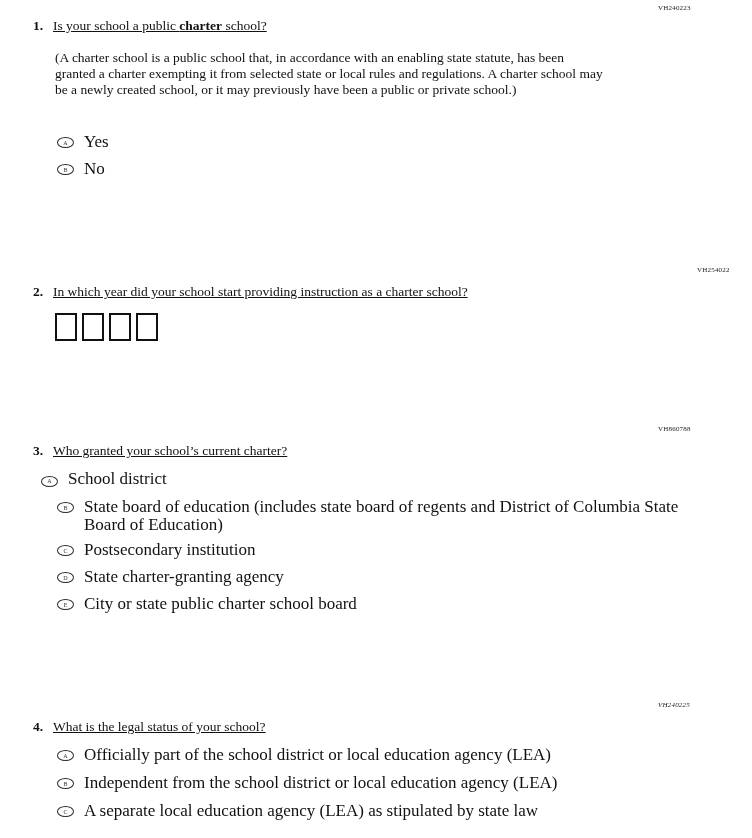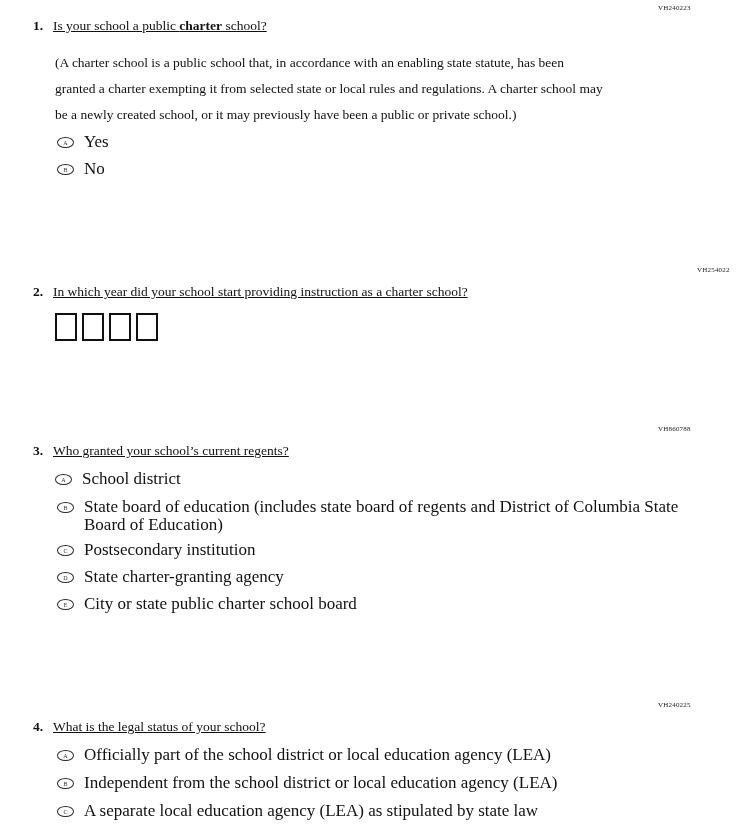--- a/index.html
+++ b/index.html
@@ -16,21 +16,21 @@
     font-size:7px;
     letter-spacing:0.2px;
     color:#222222;
   }
   .qline { position:absolute; font-size:13.5px; line-height:19px; white-space:nowrap;text-decoration:underline; }
   .qnum  { font-weight:bold; display:inline-block; width:20px; }
   .qtext b { font-weight:bold; }
   .note {
     position:absolute;
     font-size:13.5px;
-    line-height:26px;
+    line-height:16px;
     width:552px;
   }
   .opt {
     position:absolute;
     display:flex;
     align-items:flex-start;
   }
   .oval {
     flex:0 0 auto;
     width:15px; height:9px;
@@ -87,45 +87,45 @@
   <div class="digitboxes" style="top:313px; left:55px;">
     <div class="dbox"></div>
     <div class="dbox"></div>
     <div class="dbox"></div>
     <div class="dbox"></div>
   </div>
 
   <div class="qcode" style="top:425px; left:658px;">VH860788</div>
 
   <div class="qline" style="top:441px; left:33px;">
-    <span class="qnum">3.</span><span class="qtext">Who granted your school’s current regents?</span>
+    <span class="qnum">3.</span><span class="qtext">Who granted your school’s current charter?</span>
   </div>
 
-  <div class="opt" style="top:470px; left:55px;">
+  <div class="opt" style="top:470px; left:41px;align-items:center;">
     <span class="oval">A</span>
     <span class="optlabel">School district</span>
   </div>
   <div class="opt" style="top:498px; left:57px;">
     <span class="oval">B</span>
     <span class="optlabel wrap">State board of education (includes state board of regents and District of Columbia State Board of Education)</span>
   </div>
   <div class="opt" style="top:568px; left:57px;">
     <span class="oval">D</span>
     <span class="optlabel">State charter-granting agency</span>
   </div>
   <div class="opt" style="top:541px; left:57px;">
     <span class="oval">C</span>
     <span class="optlabel">Postsecondary institution</span>
   </div>
   <div class="opt" style="top:595px; left:57px;">
     <span class="oval">E</span>
     <span class="optlabel">City or state public charter school board</span>
   </div>
 
-  <div class="qcode" style="top:701px; left:658px;">VH240225</div>
+  <div class="qcode" style="top:701px; left:658px;font-style:italic;">VH240225</div>
 
   <div class="qline" style="top:717px; left:33px;">
     <span class="qnum">4.</span><span class="qtext">What is the legal status of your school?</span>
   </div>
 
   <div class="opt" style="top:746px; left:57px;">
     <span class="oval">A</span>
     <span class="optlabel">Officially part of the school district or local education agency (LEA)</span>
   </div>
   <div class="opt" style="top:802px; left:57px;">

